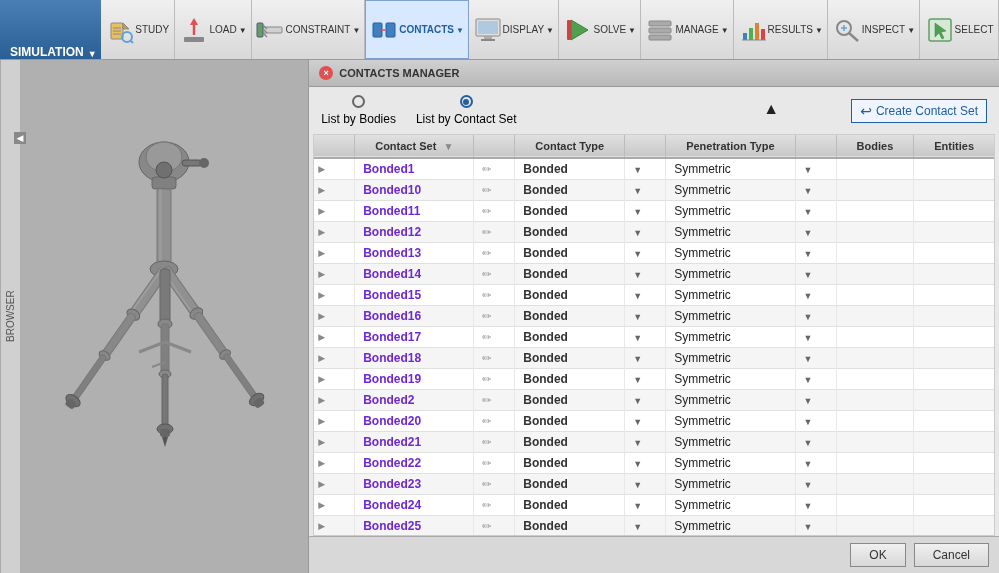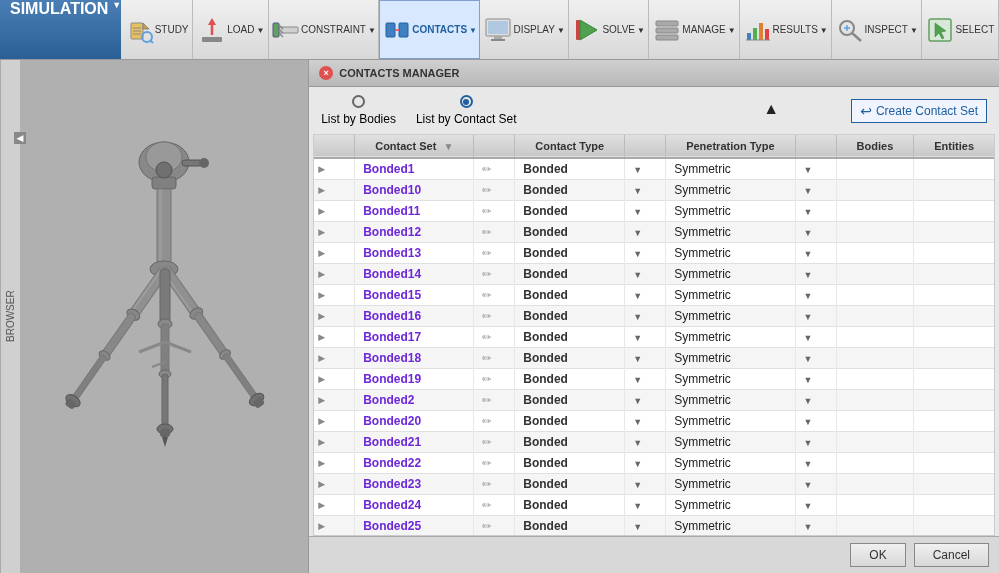--- a/index.html
+++ b/index.html
@@ -9,25 +9,25 @@
     #toolbar {
       background: linear-gradient(to bottom, #f0f0f0, #d8d8d8);
       border-bottom: 1px solid #999;
       display: flex;
       align-items: stretch;
       height: 60px;
     }
     .toolbar-simulation {
       background: linear-gradient(to bottom, #4a7fb5, #2a5f95);
       color: white;
-      font-size: 16px;
+      font-size: 12px;
       font-weight: bold;
       padding: 0 10px;
       display: flex;
-      align-items: flex-start;
+      align-items: flex-end;
       gap: 4px;
       cursor: pointer;
       min-width: 90px;
     }
     .toolbar-simulation::after { content: "▼"; font-size: 9px; }
     .toolbar-group {
       display: flex;
       flex-direction: row;
       align-items: center;
       justify-content: center;

